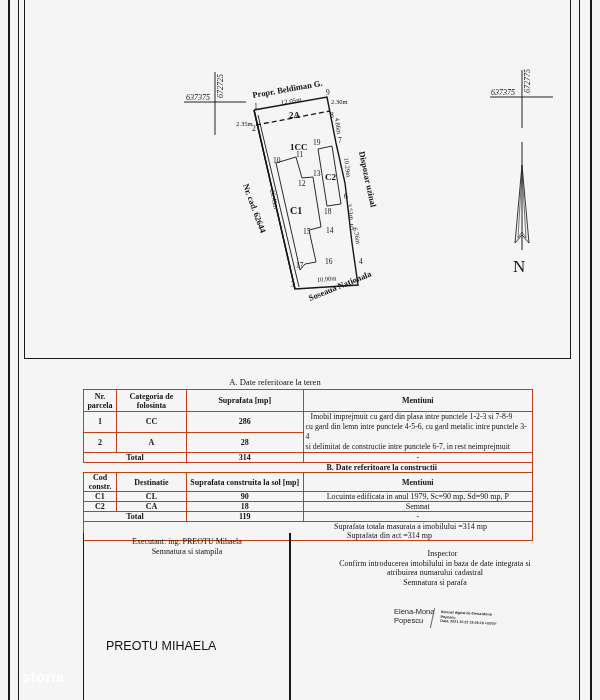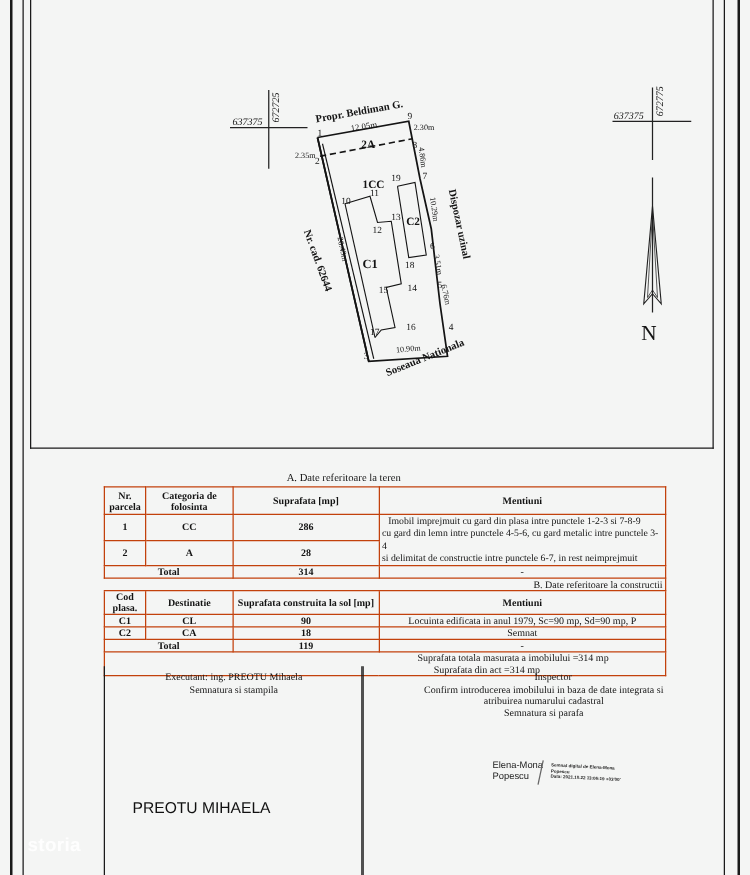--- a/index.html
+++ b/index.html
@@ -148,24 +148,24 @@
     <td class="bold">2</td>
     <td class="bold">A</td>
     <td class="bold">28</td>
   </tr>
   <tr style="height:9px">
     <td colspan="2" class="bold">Total</td>
     <td class="bold">314</td>
     <td>-</td>
   </tr>
   <tr style="height:10px">
-    <td colspan="4" style="text-align:right;padding-left:150px;border-left:none;">B. Date referitoare la constructii</td>
+    <td colspan="4" style="text-align:center;padding-left:150px;border-left:none;font-weight:bold;">B. Date referitoare la constructii</td>
   </tr>
   <tr style="height:19px">
-    <td class="bold">Cod plasa.</td>
+    <td class="bold">Cod constr.</td>
     <td class="bold">Destinatie</td>
     <td class="bold">Suprafata construita la sol [mp]</td>
     <td class="bold">Mentiuni</td>
   </tr>
   <tr style="height:10px">
     <td class="bold">C1</td>
     <td class="bold">CL</td>
     <td class="bold">90</td>
     <td>Locuinta edificata in anul 1979, Sc=90 mp, Sd=90 mp, P</td>
   </tr>
@@ -187,21 +187,21 @@
     </td>
   </tr>
 </tbody>
   </table>
 
 <div class="abs sig-box" style="left:83px;top:533px;width:206px;height:180px;border-top:none;">
   <div class="sig-text" style="margin-top:4px;">Executant: ing. PREOTU Mihaela</div>
   <div class="sig-text">Semnatura si stampila</div>
 </div>
 <div class="abs sig-box" style="left:289px;top:533px;width:290px;height:180px;border-top:none;border-left:1px solid #1a1a1a;border-right:none;">
-  <div class="sig-text" style="margin-top:4px;padding-left:15px;">Inspector</div>
+  <div class="sig-text" style="margin-top:16px;padding-left:15px;">Inspector</div>
   <div class="sig-text" style="padding:0 40px;">Confirm introducerea imobilului in baza de date integrata si atribuirea numarului cadastral</div>
   <div class="sig-text">Semnatura si parafa</div>
 </div>
 
 <div class="abs stamp-name" style="left:106px;top:610px;">
   <div>PREOTU MIHAELA</div>
 </div>
 
 <div class="abs insp-name" style="left:394px;top:607px;">
   <div>Elena-Mona</div>

